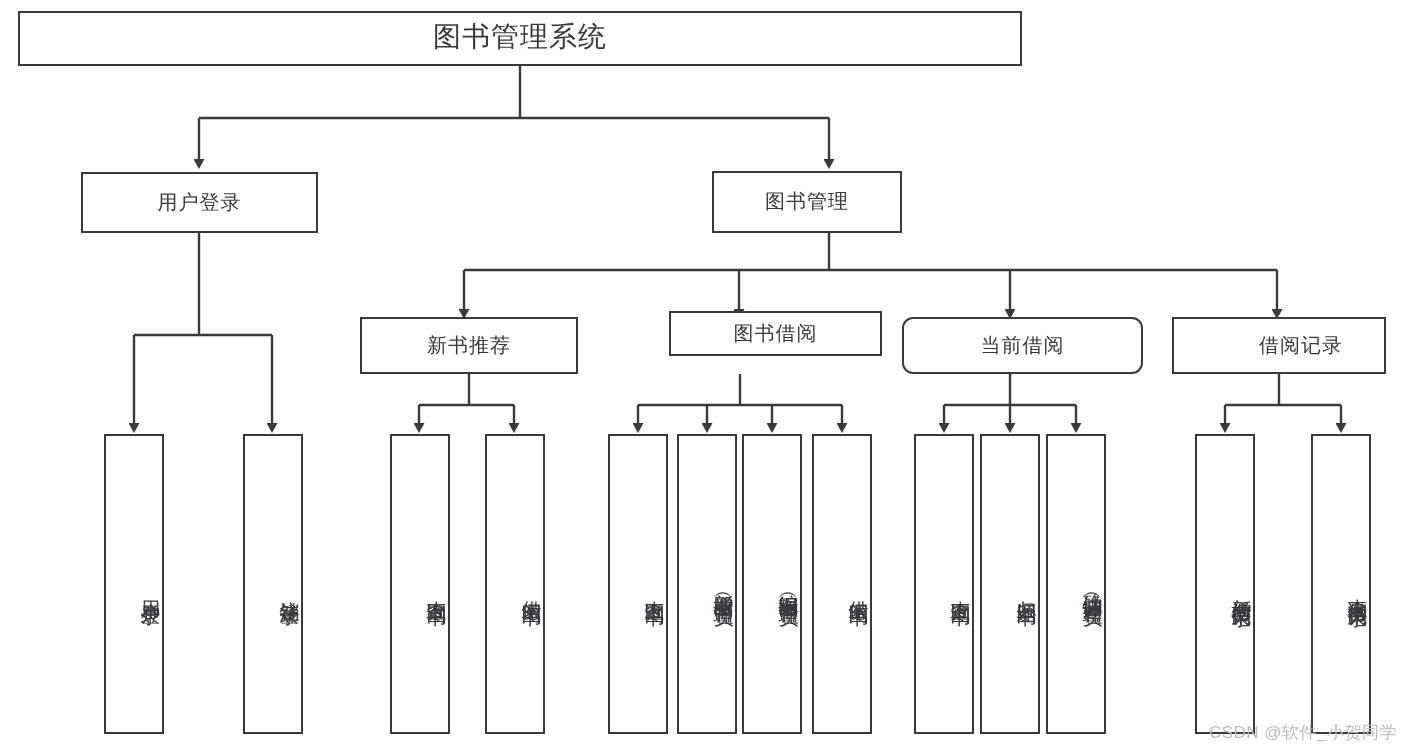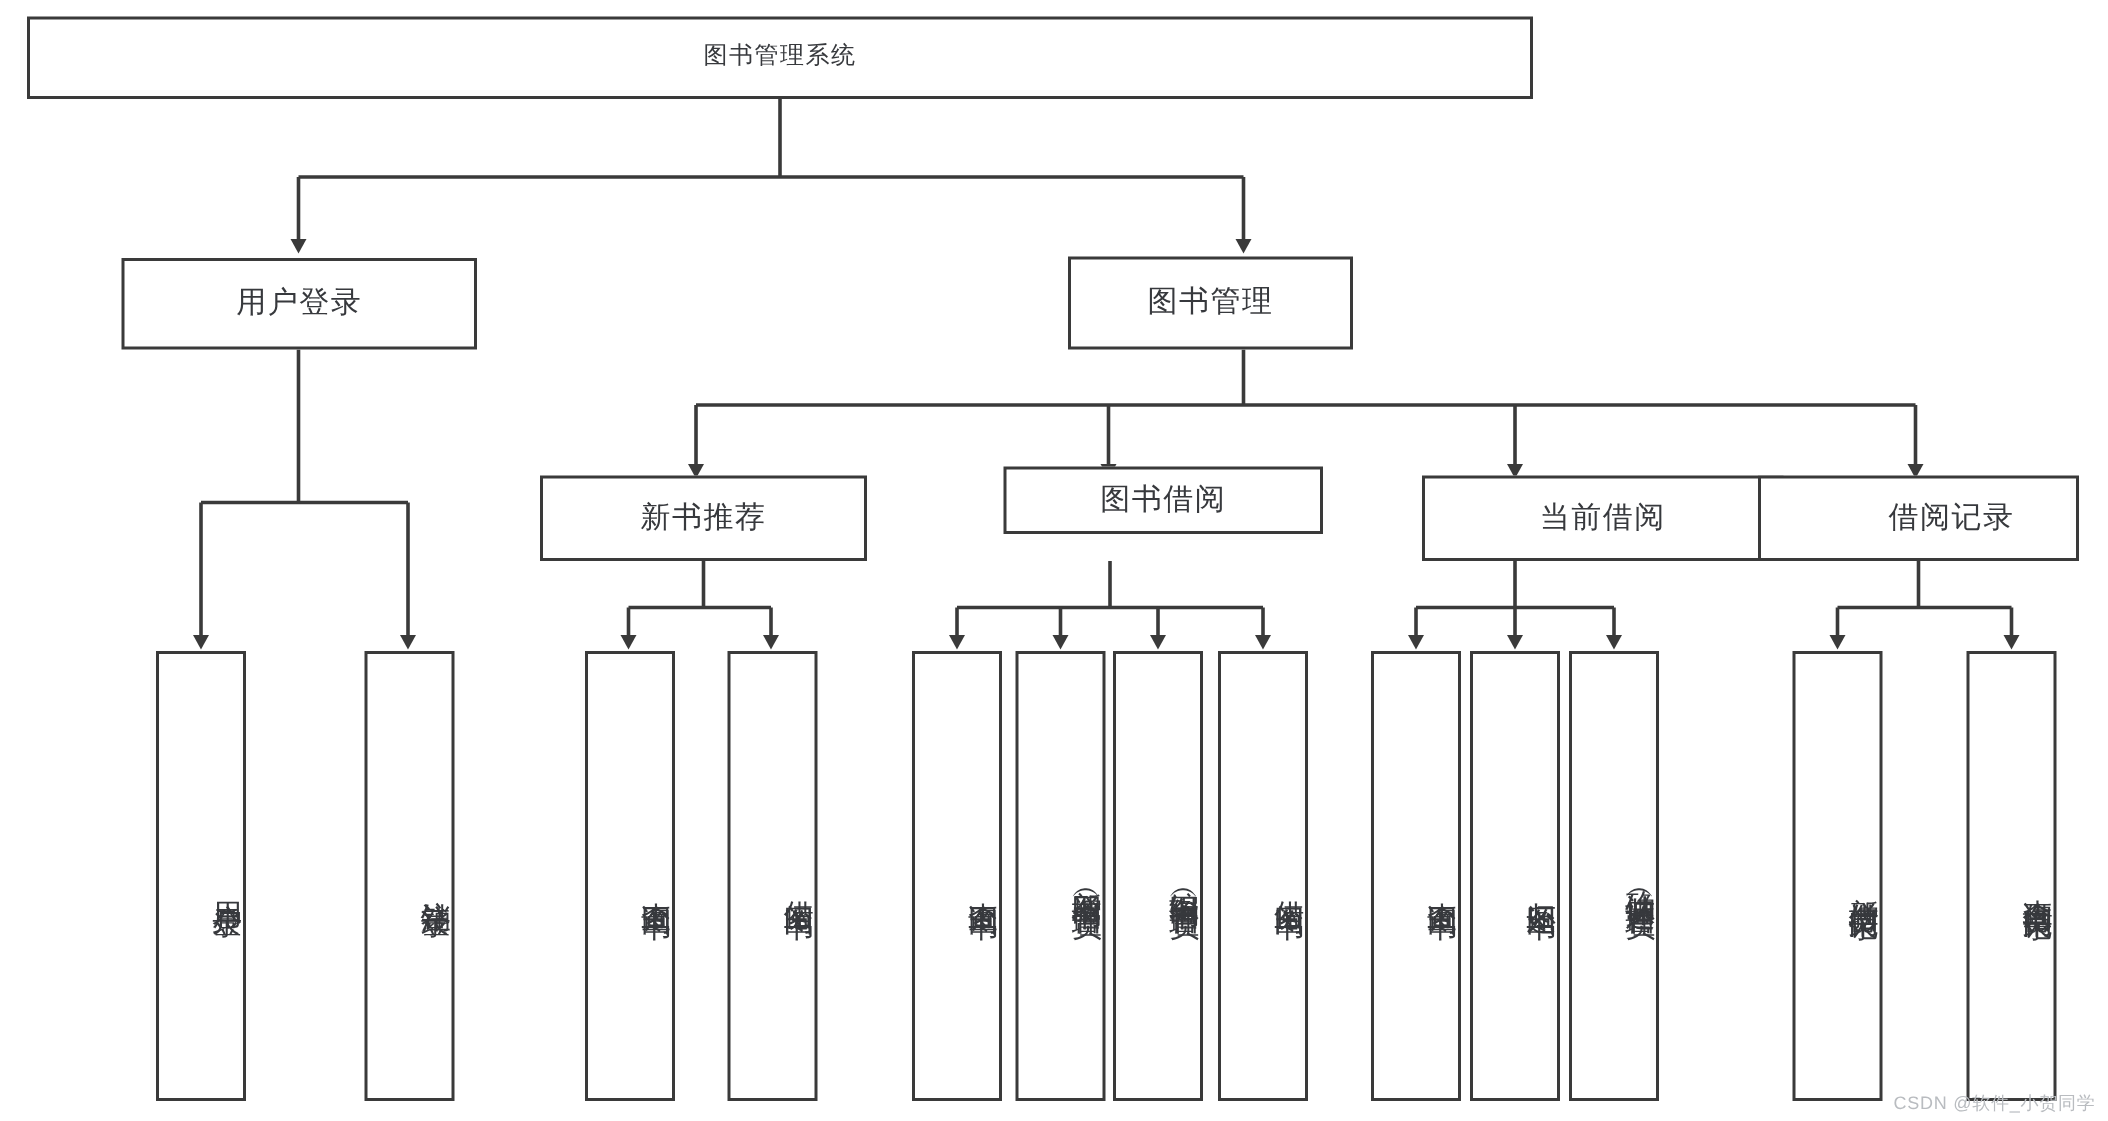--- a/index.html
+++ b/index.html
@@ -35,42 +35,42 @@
     align-items: center;
     justify-content: center;
     text-align: center;
     line-height: 1.18;
   }
   .node.horiz {
     font-size: 20px;
     letter-spacing: 1px;
   }
   .node.root {
-    font-size: 16px;
+    font-size: 28px;
     letter-spacing: 1px;
     font-family: Liberation Mono, monospace;
   }
   .node.vert {
     writing-mode: vertical-rl;
     text-orientation: upright;
     font-size: 20px;
     letter-spacing: 2px;
     align-items: flex-start;
     justify-content: center;
     padding-top: 10px;
   }
   .node.vert.tall {
     align-items: flex-start;
     padding-top: 6px;
   }
   .watermark {
     position: absolute;
     right: 8px;
     bottom: 3px;
-    font-size: 12px;
+    font-size: 17px;
     color: #b9bcc0;
     letter-spacing: 0.5px;
     white-space: nowrap;
     margin-top: 44px;
   }
 </style>
 </head>
 <body>
 
 <div id="canvas">
@@ -128,21 +128,21 @@
     </g>
   </svg>
 
   <div class="node root" style="left:18px; top:11px; width:1004px; height:55px;">图书管理系统</div>
 
   <div class="node horiz" style="left:81px; top:172px; width:237px; height:61px;">用户登录</div>
   <div class="node horiz" style="left:712px; top:171px; width:190px; height:62px;">图书管理</div>
 
   <div class="node horiz" style="left:360px; top:317px; width:218px; height:57px;">新书推荐</div>
   <div class="node horiz" style="left:633px; top:311px; width:213px; height:45px;margin-left:36px;">图书借阅</div>
-  <div class="node horiz" style="left:948px; top:317px; width:241px; height:57px;">当前借阅</div>
+  <div class="node horiz" style="left:902px; top:317px; width:241px; height:57px;border-radius:11px;">当前借阅</div>
   <div class="node horiz" style="left:1172px; top:317px; width:214px; height:57px;padding-left:44px;">借阅记录</div>
 
   <div class="node vert" style="left:104px; top:434px; width:60px; height:300px;">用户登录</div>
   <div class="node vert" style="left:243px; top:434px; width:60px; height:300px;">注销登录</div>
 
   <div class="node vert" style="left:390px; top:434px; width:60px; height:300px;">查询图书</div>
   <div class="node vert" style="left:485px; top:434px; width:60px; height:300px;">借阅图书</div>
 
   <div class="node vert" style="left:608px; top:434px; width:60px; height:300px;">查询图书</div>
   <div class="node vert tall" style="left:677px; top:434px; width:60px; height:300px;">新增图书（管理员）</div>

